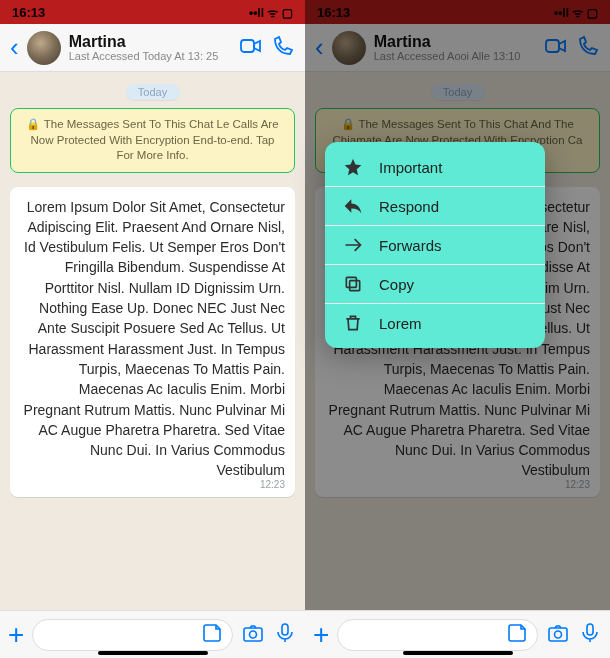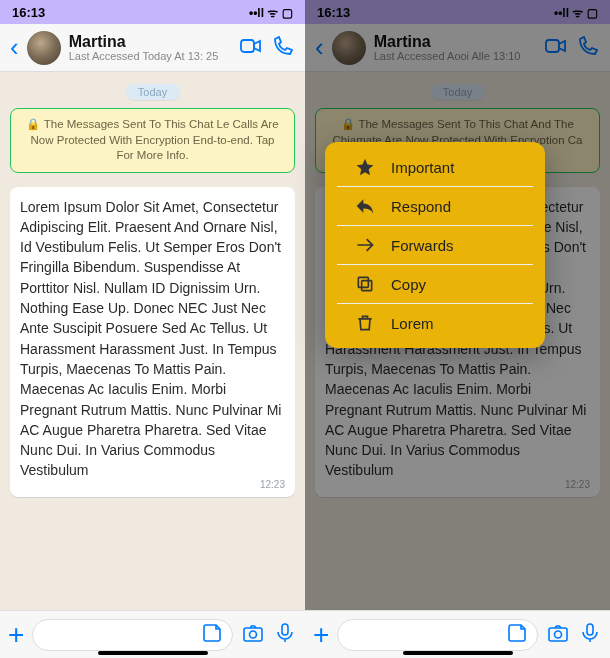--- a/index.html
+++ b/index.html
@@ -1,50 +1,50 @@
 <!DOCTYPE html>
 <html><head>
   <meta charset="utf-8">
   <style>
     * { margin: 0; padding: 0; box-sizing: border-box; }
     body { font-family: -apple-system, Helvetica, Arial, sans-serif; background: #888; display: flex; width: 610px; height: 658px; overflow: hidden; }
     .panel { width: 305px; height: 658px; display: flex; flex-direction: column; position: relative; }
     .panel.right::after { content:""; position:absolute; inset:0; background:rgba(0,0,0,0.45); pointer-events:none; z-index:5; }
     
-    .statusbar { height: 24px; display: flex; justify-content: space-between; align-items: center; padding: 0 12px; font-size: 13px; font-weight: 600; background: #c4b5fd; color:#000; }
+    .statusbar { height: 24px; display: flex; justify-content: space-between; align-items: center; padding: 0 12px; font-size: 13px; font-weight: 600; background: #b91c1c; color:#000; }
     .status-icons { display:flex; gap:3px; align-items:center; font-size:12px; }
     
     .header { height: 48px; background: #f7f7f7; border-bottom: 1px solid #ddd; display:flex; align-items:center; padding: 0 10px; gap:8px; }
     .back { color:#007aff; font-size:26px; font-weight:300; }
     .avatar { width:34px; height:34px; border-radius:50%; background: radial-gradient(circle at 40% 35%, #bfa88a 0%, #7a6a55 50%, #4a3e30 100%); flex-shrink:0; }
     .title-block { flex:1; line-height:1.1; overflow:hidden; }
     .title-name { font-size:16px; font-weight:600; color:#111; }
     .last-seen { font-size:11px; color:#888; white-space:nowrap; }
     .hicon { color:#007aff; }
     .hicon svg { width:24px; height:24px; }
     
     .chatbg { flex:1; background:#efe9df; padding: 8px 10px; overflow:hidden; position:relative; }
     
     .daypill { margin:4px auto 8px; width:54px; text-align:center; font-size:11px; color:#8aa6c1; background:#dceaf6; border-radius:8px; padding:2px 0; box-shadow:0 1px 0 rgba(0,0,0,0.05); }
     
     .notice { background:#fdf4c5; border:1px solid #22c55e; border-radius:8px; padding:8px 10px; font-size:11.5px; line-height:1.35; text-align:center; color:#6b6545; margin-bottom:14px; }
     
-    .bubble { background:#fff; border-radius:8px; padding:10px 10px 16px; font-size:14px; line-height:1.45; color:#2b2b2b; box-shadow:0 1px 0.5px rgba(0,0,0,0.1); position:relative; }
+    .bubble { background:#fff; border-radius:8px; padding:10px 10px 16px; font-size:14px; line-height:1.45; color:#2b2b2b; box-shadow:0 1px 0.5px rgba(0,0,0,0.1); position:relative;text-align:right; }
     .msg-time { position:absolute; right:10px; bottom:4px; font-size:10px; color:#9aa0a6; }
     
     .footer { height:48px; background:#f7f7f7; border-top:1px solid #ddd; display:flex; align-items:center; padding:0 8px; gap:8px; position:relative; z-index:7; }
     .plus { color:#007aff; font-size:28px; font-weight:300; }
     .input-wrap { flex:1; height:32px; background:#fff; border:1px solid #ddd; border-radius:16px; display:flex; align-items:center; padding:0 8px; }
     .sticker { color:#007aff; margin-left:auto; }
     .ficon { color:#007aff; }
     .ficon svg, .sticker svg { width:24px; height:24px; }
     
     .home-ind { position:absolute; bottom:3px; left:50%; transform:translateX(-50%); width:110px; height:4px; background:#000; border-radius:3px; z-index:8; }
     
-    .context-menu { position:absolute; top:142px; left:20px; width:220px; background:#eab308; border-radius:12px; box-shadow:0 8px 30px rgba(0,0,0,0.3); padding:6px 12px; z-index:10; }
+    .context-menu { position:absolute; top:142px; left:20px; width:220px; background:#5eead4; border-radius:12px; box-shadow:0 8px 30px rgba(0,0,0,0.3); padding:6px 0; z-index:10; }
     .menu-item { display:flex; align-items:center; gap:16px; padding:9px 18px; font-size:15px; color:#222; }
     .menu-item svg { width:20px; height:20px; flex-shrink:0; }
     .menu-item + .menu-item { border-top:1px solid #eee; }
     .mi-icon { width:20px; color:#333; display:flex; }
   </style>
 </head>
 <body>
 
 <div class="panel left">
   <div class="statusbar">

